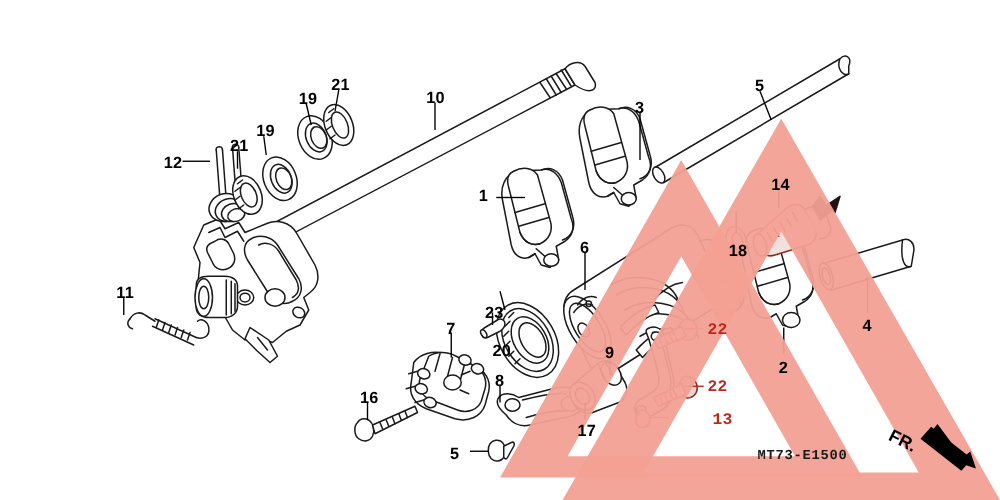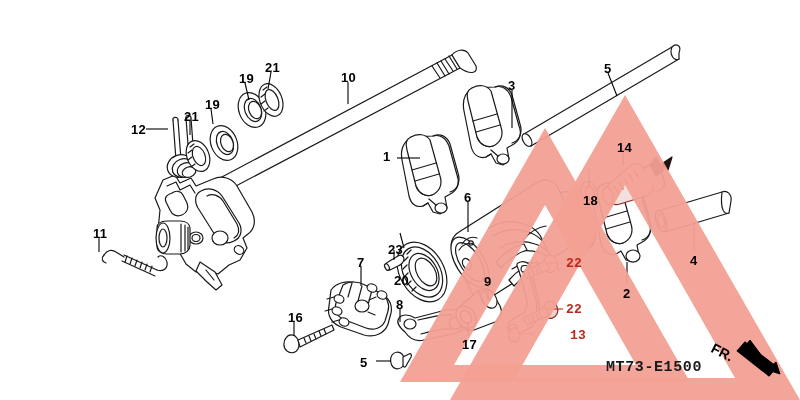--- a/index.html
+++ b/index.html
@@ -39,21 +39,21 @@
     letter-spacing: 0.2px;
   }
   .callout.red { color: #c0271c; font-family: Liberation Mono, monospace; }
 
   
   #part-code {
     position: absolute;
     left: 606px;
     top: 359px;
     font-family: "Liberation Mono", monospace;
-    font-size: 15px;
+    font-size: 11px;
     font-weight: bold;
     color: #1a1a1a;
     letter-spacing: 0.6px;
   }
   
   #fr-marker {
     position: absolute;
     left: 716px;
     top: 340px;
     font-family: "Liberation Sans", sans-serif;

